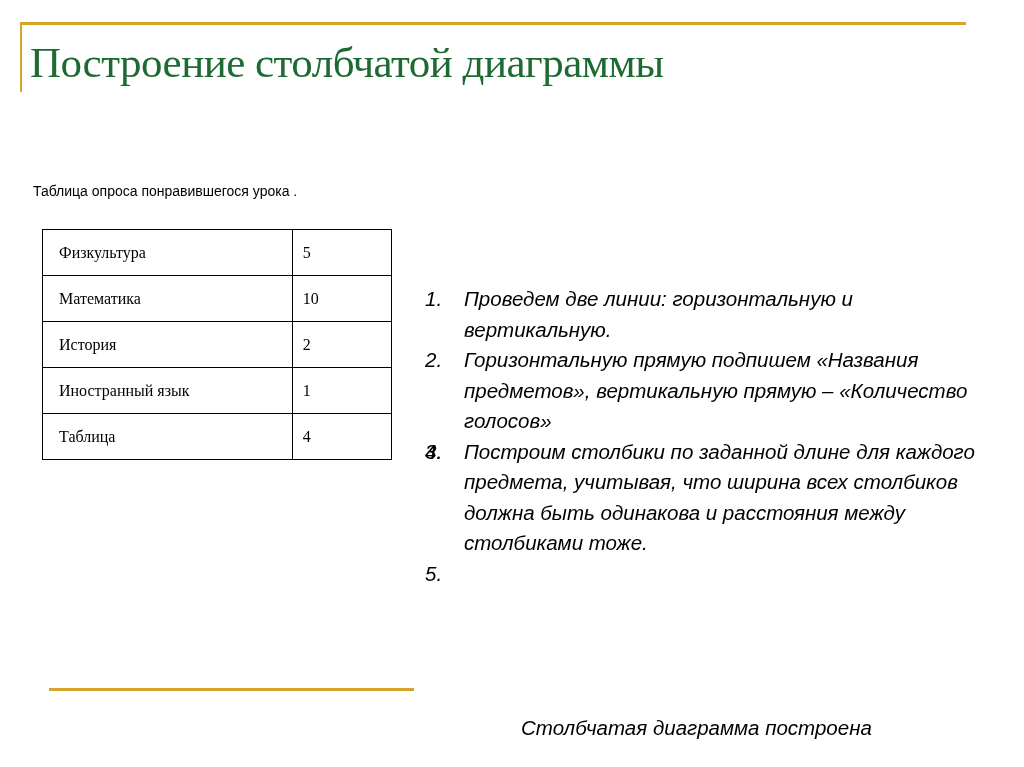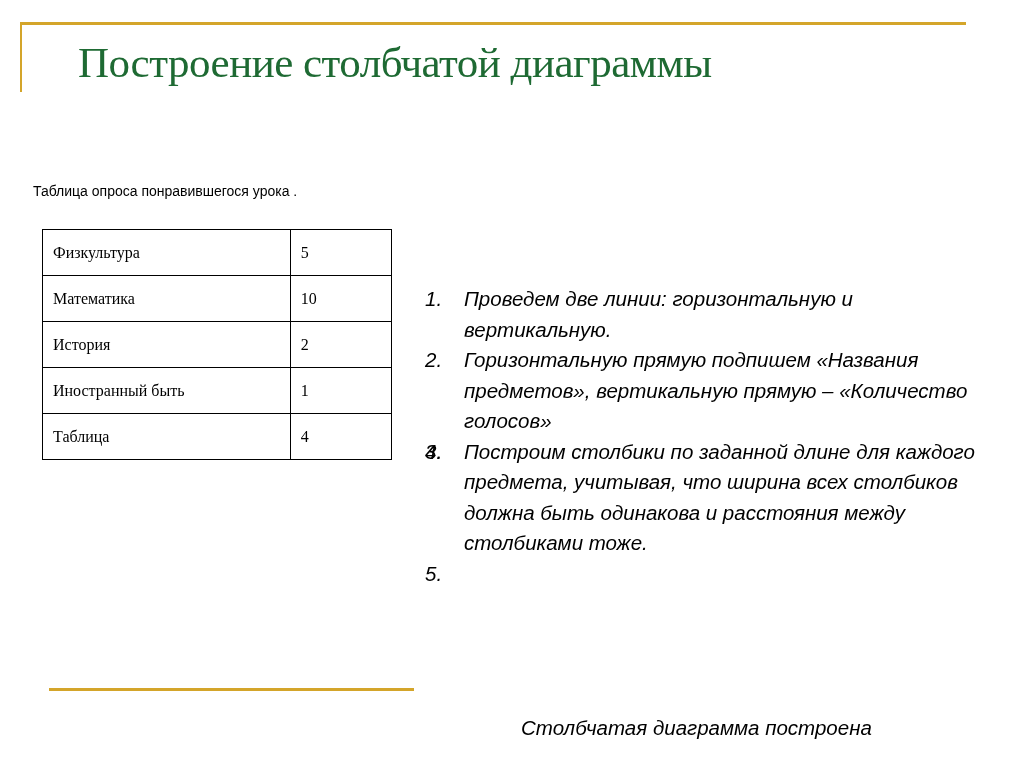--- a/index.html
+++ b/index.html
@@ -16,33 +16,33 @@
       position: absolute; left: 20px; top: 22px; width: 2px; height: 70px;
       background: #d4a52a;
     }
     .bottom-rule {
       position: absolute; left: 49px; top: 688px; width: 365px; height: 3px;
       background: #d4a52a;
     }
     .title {
       position: absolute; left: 30px; top: 38px;
       font-family: "Liberation Serif", serif; font-size: 43px;
-      color: #1e6a33; letter-spacing: -0.5px; white-space: nowrap; margin-left: 48px;
+      color: #1e6a33; letter-spacing: -0.5px; white-space: nowrap;
     }
     .subtitle {
       position: absolute; left: 33px; top: 183px;
       font-size: 14px; white-space: nowrap;
     }
     table.survey {
       position: absolute; left: 42px; top: 229px;
       border-collapse: collapse; width: 350px;
       font-family: "Liberation Serif", serif; font-size: 16px;
     }
     table.survey td {
-      border: 1.5px solid #000; height: 45px; padding: 0 0 0 10px;
+      border: 1.5px solid #000; height: 45px; padding: 0 0 0 16px;
       vertical-align: middle;
     }
     table.survey td.subj { width: 236px; }
     table.survey td.val { width: 90px; padding-left: 10px; }
     .steps {
       position: absolute; left: 425px; top: 284px; width: 560px;
       font-size: 20.5px; font-style: italic; line-height: 30.5px;
       margin: 0; padding: 0; list-style: none;
     }
     .steps li { position: relative; padding-left: 39px; }
@@ -70,21 +70,21 @@
     </tr>
     <tr>
       <td class="subj">Математика</td>
       <td class="val">10</td>
     </tr>
     <tr>
       <td class="subj">История</td>
       <td class="val">2</td>
     </tr>
     <tr>
-      <td class="subj">Иностранный быть</td>
+      <td class="subj">Иностранный язык</td>
       <td class="val">1</td>
     </tr>
     <tr>
       <td class="subj">Таблица</td>
       <td class="val">4</td>
     </tr>
   </tbody>
 </table>
 
 <div class="bottom-rule"></div>

